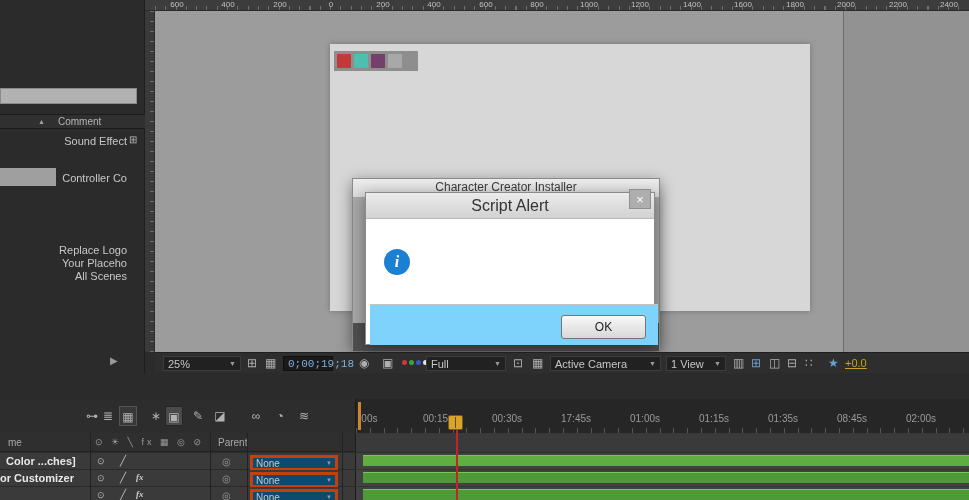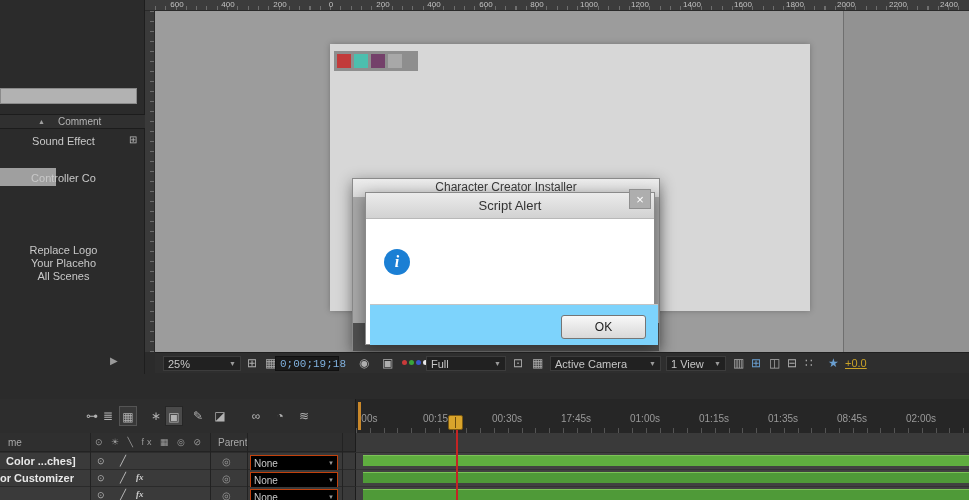--- a/index.html
+++ b/index.html
@@ -14,21 +14,21 @@
     background-size:100% 4px;background-position:0 100%;background-repeat:no-repeat}
   .hruler span{position:absolute;top:0;transform:translateX(-50%);font-size:8px;color:#c2c2c2;line-height:9px}
 
   
   .left-panel{position:absolute;left:0;top:0;width:145px;height:374px;background:#2b2b2b;border-right:1px solid #1e1e1e}
   .lp-lightbar{position:absolute;left:0;top:88px;width:137px;height:16px;background:#b2b2b2;border:1px solid #8a8a8a}
   .lp-header{position:absolute;left:0;top:114px;width:145px;height:15px;background:#303030;border-top:1px solid #1c1c1c;border-bottom:1px solid #1c1c1c;color:#b5b5b5;font-size:9px;line-height:13px}
   .lp-tri{position:absolute;left:38px;top:0;font-size:7px;color:#a0a0a0}
   .lp-header-label{position:absolute;left:58px;top:0;font-size:10px}
   .lp-sel{position:absolute;left:0;top:168px;width:56px;height:18px;background:#9f9f9f}
-  .lp-item{position:absolute;left:0;width:127px;text-align:center;font-size:11px;color:#c8c8c8;line-height:14px;white-space:nowrap;overflow:hidden}
+  .lp-item{position:absolute;left:0;width:127px;text-align:right;font-size:11px;color:#c8c8c8;line-height:14px;white-space:nowrap;overflow:hidden}
   .lp-icon{position:absolute;left:129px;font-size:10px;color:#b8b8b8}
   .lp-arrow{position:absolute;left:110px;top:355px;font-size:10px;color:#9a9a9a;cursor:pointer}
 
   
   .vruler{position:absolute;left:145px;top:11px;width:10px;height:341px;background:#3a3a3a;border-right:1px solid #2a2a2a;
     background-image:repeating-linear-gradient(180deg,#6e6e6e 0 1px,transparent 1px 10px);
     background-size:4px 100%;background-position:100% 0;background-repeat:no-repeat}
 
   
   .viewport{position:absolute;left:155px;top:11px;width:814px;height:341px;background:#9c9c9c}
@@ -38,21 +38,21 @@
   .sw{width:14px;height:14px;display:inline-block}
 
   
   .dlg-installer{position:absolute;left:352px;top:178px;width:308px;height:172px;border:1px solid #8a8a8a;box-shadow:0 4px 14px rgba(0,0,0,.45)}
   .inst-title{position:absolute;left:0;top:0;width:100%;height:18px;background:linear-gradient(#ececec,#d9d9d9);color:#3a3a3a;font-size:12px;line-height:17px;text-align:center;overflow:hidden}
   .inst-body{position:absolute;left:0;top:18px;width:100%;height:126px;background:#a8a8a8}
   .inst-footer{position:absolute;left:0;top:144px;width:100%;height:28px;background:#4f4f4f}
 
   
   .dlg-alert{position:absolute;left:365px;top:192px;width:290px;height:153px;border:1px solid #8a8a8a;background:#fff;box-shadow:0 4px 14px rgba(0,0,0,.4)}
-  .alert-title{position:absolute;left:0;top:0;width:100%;height:26px;background:linear-gradient(#ebebeb,#d2d2d2);border-bottom:1px solid #b8b8b8;color:#333;font-size:13px;line-height:25px;text-align:center}
+  .alert-title{position:absolute;left:0;top:0;width:100%;height:26px;background:linear-gradient(#ebebeb,#d2d2d2);border-bottom:1px solid #b8b8b8;color:#333;font-size:16px;line-height:25px;text-align:center}
   .alert-close{position:absolute;left:263px;top:-4px;width:22px;height:20px;background:#aeaeae;border:1px solid #8f8f8f;color:#fff;font-size:13px;line-height:17px;text-align:center;cursor:pointer;font-family:"Liberation Sans",sans-serif}
   .alert-content{position:absolute;left:0;top:26px;width:100%;height:85px;background:#fff;display:flex;align-items:center;padding:0 18px;gap:12px}
   .info-icon{width:26px;height:26px;border-radius:50%;background:#1b7fd4;color:#fff;flex:0 0 26px;text-align:center;line-height:25px;font-size:16px;font-family:"Liberation Serif",serif;font-style:italic;font-weight:bold}
   .alert-msg{font-size:12px;color:#111}
   .alert-footer{position:absolute;left:4px;top:111px;width:100%;height:41px;background:#7dd3fc;border-top:1px solid #c4c4c4}
   .ok-btn{position:absolute;right:12px;top:10px;width:85px;height:24px;background:linear-gradient(#f8f8f8,#d8d8d8);border:1px solid #757575;border-radius:3px;font-size:12px;color:#222;cursor:pointer;font-family:"Liberation Sans",sans-serif}
 
   
   .vp-toolbar{position:absolute;left:155px;top:352px;width:814px;height:21px;background:#2e2e2e;border-top:1px solid #1f1f1f}
   .tb-box{position:absolute;top:3px;height:15px;background:#212121;border:1px solid #3c3c3c;color:#c6c6c6;font-size:11px;display:flex;align-items:center;padding:0 4px;cursor:pointer;white-space:nowrap}
@@ -88,21 +88,21 @@
   .hswitch{position:absolute;left:95px;top:4px;font-size:9px;letter-spacing:3px;color:#9a9a9a}
   .hparent{position:absolute;left:218px;top:4px}
   .col-div{position:absolute;top:34px;width:1px;height:67px;background:#222}
   .tl-rows{position:absolute;left:0;top:53px;width:969px;height:48px}
   .trow{position:absolute;left:0;width:355px;height:17px;background:#3a3a3a;border-bottom:1px solid #2a2a2a}
   .trow .lbl{position:absolute;top:2px;font-size:11px;font-weight:bold;color:#e8e8e8;white-space:nowrap}
   .trow .eye{position:absolute;left:97px;top:3px;font-size:9px;color:#b0b0b0}
   .trow .qual{position:absolute;left:120px;top:2px;font-size:10px;color:#c0c0c0}
   .trow .fx{position:absolute;left:136px;top:2px;font-size:9px;font-style:italic;font-weight:bold;color:#cccccc;font-family:"Liberation Serif",serif}
   .trow .whip{position:absolute;left:222px;top:3px;font-size:10px;color:#9a9a9a}
-  .pdrop{position:absolute;left:250px;top:2px;width:88px;height:16px;background:#000000;border:1px solid #c2410c;color:#c8c8c8;font-size:10px;line-height:11px;padding:0 3px;display:flex;align-items:center;cursor:pointer}
+  .pdrop{position:absolute;left:250px;top:2px;width:88px;height:16px;background:#0c4a6e;border:3px solid #c2410c;color:#c8c8c8;font-size:10px;line-height:11px;padding:0 3px;display:flex;align-items:center;cursor:pointer}
   .pdrop .arr{margin-left:auto;font-size:6px;color:#999}
   .lane{position:absolute;left:355px;width:614px;height:17px;background:#414141;border-left:1px solid #1c1c1c;border-bottom:1px solid #333}
   .bar{position:absolute;left:7px;right:0;top:2px;height:11px;border-top:1px solid #7cc457;cursor:grab}
 </style>
 </head>
 <body>
 
 <div class="screen">
 
   <div class="corner"></div>
@@ -180,21 +180,21 @@
     </div>
   </div>
 
   <div class="vp-toolbar">
     <div class="tb-box" style="left:8px;width:78px">
       <span>25%</span>
       <span class="arr">▼</span>
     </div>
     <span class="tb-icon" style="left:92px">⊞</span>
     <span class="tb-icon" style="left:110px">▦</span>
-    <div class="timecode" style="left:120px;width:64px">
+    <div class="timecode" style="left:128px;width:50px">
       <span>0;00;19;18</span>
     </div>
     <span class="tb-icon" style="left:204px">◉</span>
     <span class="tb-icon" style="left:227px">▣</span>
     <span class="rgb" style="left:247px">
       <i style="background: rgb(200, 58, 58);"></i>
       <i style="background: rgb(58, 165, 58);"></i>
       <i style="background: rgb(58, 85, 200);"></i>
       <i style="background: rgb(232, 232, 232);"></i>
     </span>

